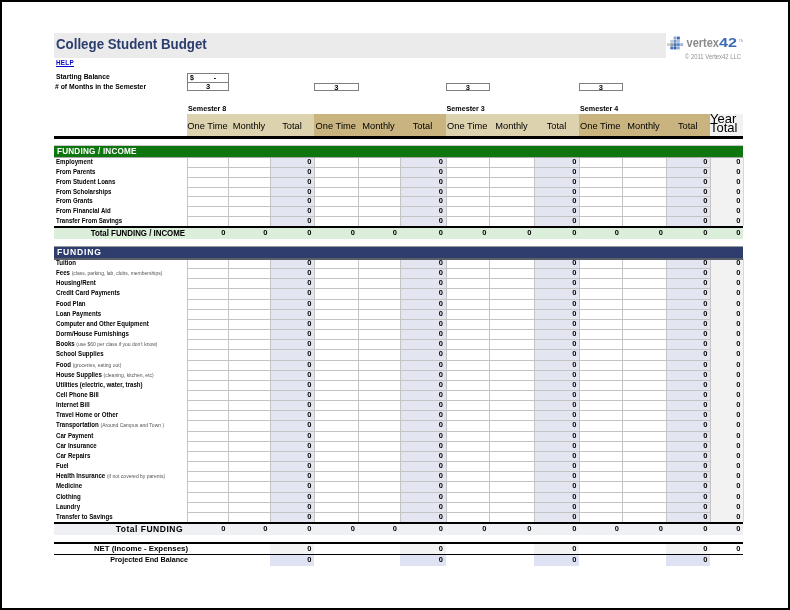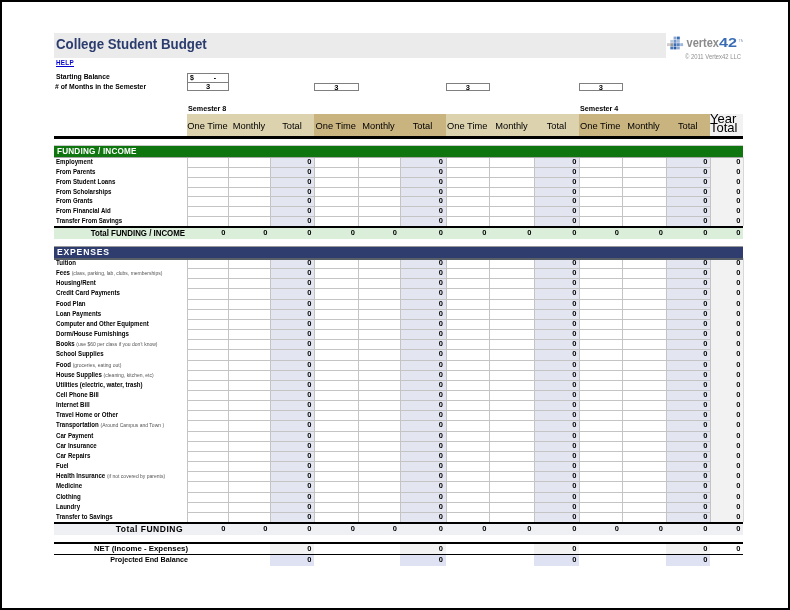--- a/index.html
+++ b/index.html
@@ -35,20 +35,21 @@
 <div style="left:56px;top:72.3px;width:260px;height:9.5px;line-height:9.5px;font-size:7.2px;font-weight:bold;transform:scaleX(0.95);transform-origin:left center;white-space:nowrap;">Starting Balance</div>
 <div style="left:55px;top:82.2px;width:260px;height:9.5px;line-height:9.5px;font-size:7.2px;font-weight:bold;transform:scaleX(0.95);transform-origin:left center;white-space:nowrap;"># of Months in the Semester</div>
 <div style="left:187px;top:72.8px;width:42px;height:9.8px;border:1px solid #7f7f7f;background:#fff;box-sizing:border-box;"></div>
 <div style="left:190px;top:72.6px;width:20px;height:10px;line-height:10px;font-size:7px;font-weight:bold;">$</div>
 <div style="left:200px;top:72.6px;width:16px;height:10px;line-height:10px;font-size:7px;font-weight:bold;text-align:right;">-</div>
 <div style="left:187px;top:81.6px;width:42px;height:9.9px;border:1px solid #7f7f7f;background:#fff;box-sizing:border-box;text-align:center;font-size:7.5px;font-weight:bold;line-height:8.4px;">3</div>
 <div style="left:314px;top:82.6px;width:44.5px;height:8.9px;border:1px solid #7f7f7f;background:#fff;box-sizing:border-box;text-align:center;font-size:7.5px;font-weight:bold;line-height:7.4px;">3</div>
 <div style="left:445.5px;top:82.6px;width:44.5px;height:8.9px;border:1px solid #7f7f7f;background:#fff;box-sizing:border-box;text-align:center;font-size:7.5px;font-weight:bold;line-height:7.4px;">3</div>
 <div style="left:579px;top:82.6px;width:43.5px;height:8.9px;border:1px solid #7f7f7f;background:#fff;box-sizing:border-box;text-align:center;font-size:7.5px;font-weight:bold;line-height:7.4px;">3</div>
 <div style="left:188px;top:104.3px;width:260px;height:9.5px;line-height:9.5px;font-size:7.2px;font-weight:bold;transform:scaleX(1.0);transform-origin:left center;white-space:nowrap;">Semester 8</div>
+<div style="left:446.5px;top:104.3px;width:260px;height:9.5px;line-height:9.5px;font-size:7.2px;font-weight:bold;transform:scaleX(1.0);transform-origin:left center;white-space:nowrap;">Semester 3</div>
 <div style="left:580px;top:104.3px;width:260px;height:9.5px;line-height:9.5px;font-size:7.2px;font-weight:bold;transform:scaleX(1.0);transform-origin:left center;white-space:nowrap;">Semester 4</div>
 <div style="left:187px;top:114px;width:127px;height:22px;background:#dcd2ae;"></div>
 <div style="left:187px;top:119.5px;width:41px;height:13px;line-height:13px;font-size:9.3px;text-align:center;">One Time</div>
 <div style="left:228px;top:119.5px;width:42px;height:13px;line-height:13px;font-size:9.3px;text-align:center;">Monthly</div>
 <div style="left:270px;top:119.5px;width:44px;height:13px;line-height:13px;font-size:9.3px;text-align:center;">Total</div>
 <div style="left:314px;top:114px;width:131.5px;height:22px;background:#c9b480;"></div>
 <div style="left:314px;top:119.5px;width:43.5px;height:13px;line-height:13px;font-size:9.3px;text-align:center;">One Time</div>
 <div style="left:357.5px;top:119.5px;width:42px;height:13px;line-height:13px;font-size:9.3px;text-align:center;">Monthly</div>
 <div style="left:399.5px;top:119.5px;width:46px;height:13px;line-height:13px;font-size:9.3px;text-align:center;">Total</div>
 <div style="left:445.5px;top:114px;width:133.5px;height:22px;background:#dcd2ae;"></div>
@@ -143,21 +144,21 @@
 <div style="left:399.5px;top:228px;width:43.5px;height:10.5px;text-align:right;font-size:7.5px;font-weight:bold;line-height:10.5px;">0</div>
 <div style="left:445.5px;top:228px;width:41px;height:10.5px;text-align:right;font-size:7.5px;font-weight:bold;line-height:10.5px;">0</div>
 <div style="left:489px;top:228px;width:42.5px;height:10.5px;text-align:right;font-size:7.5px;font-weight:bold;line-height:10.5px;">0</div>
 <div style="left:534px;top:228px;width:42.5px;height:10.5px;text-align:right;font-size:7.5px;font-weight:bold;line-height:10.5px;">0</div>
 <div style="left:579px;top:228px;width:40px;height:10.5px;text-align:right;font-size:7.5px;font-weight:bold;line-height:10.5px;">0</div>
 <div style="left:621.5px;top:228px;width:41.5px;height:10.5px;text-align:right;font-size:7.5px;font-weight:bold;line-height:10.5px;">0</div>
 <div style="left:665.5px;top:228px;width:42px;height:10.5px;text-align:right;font-size:7.5px;font-weight:bold;line-height:10.5px;">0</div>
 <div style="left:710px;top:228px;width:30.5px;height:10.5px;text-align:right;font-size:7.5px;font-weight:bold;line-height:10.5px;">0</div>
 <div style="left:54px;top:246px;width:689px;height:1px;background:#9a9a9a;"></div>
 <div style="left:54px;top:247px;width:689px;height:11px;background:#2e3d6e;"></div>
-<div style="left:57px;top:247px;width:200px;height:11px;line-height:11px;font-size:8.6px;font-weight:bold;color:#fff;letter-spacing:0.8px;">EXPENSES</div>
+<div style="left:57px;top:247px;width:200px;height:11px;line-height:11px;font-size:8.6px;font-weight:bold;color:#fff;letter-spacing:0.8px;">FUNDING</div>
 <div style="left:270px;top:258px;width:44px;height:264px;background:#e3e5f0;"></div>
 <div style="left:399.5px;top:258px;width:46px;height:264px;background:#e3e5f0;"></div>
 <div style="left:534px;top:258px;width:45px;height:264px;background:#e3e5f0;"></div>
 <div style="left:665.5px;top:258px;width:44.5px;height:264px;background:#e3e5f0;"></div>
 <div style="left:710px;top:258px;width:33px;height:264px;background:#f2f2f2;"></div>
 <div style="left:187px;top:268.154px;width:523px;height:1px;background:#c4c4c4;"></div>
 <div style="left:187px;top:278.308px;width:523px;height:1px;background:#c4c4c4;"></div>
 <div style="left:187px;top:288.462px;width:523px;height:1px;background:#c4c4c4;"></div>
 <div style="left:187px;top:298.615px;width:523px;height:1px;background:#c4c4c4;"></div>
 <div style="left:187px;top:308.769px;width:523px;height:1px;background:#c4c4c4;"></div>

